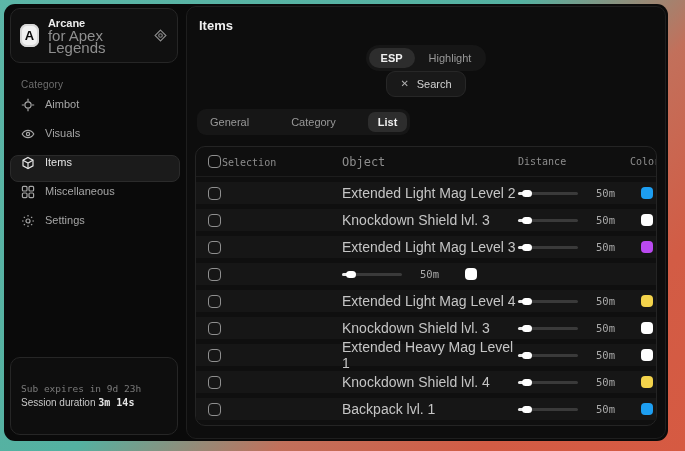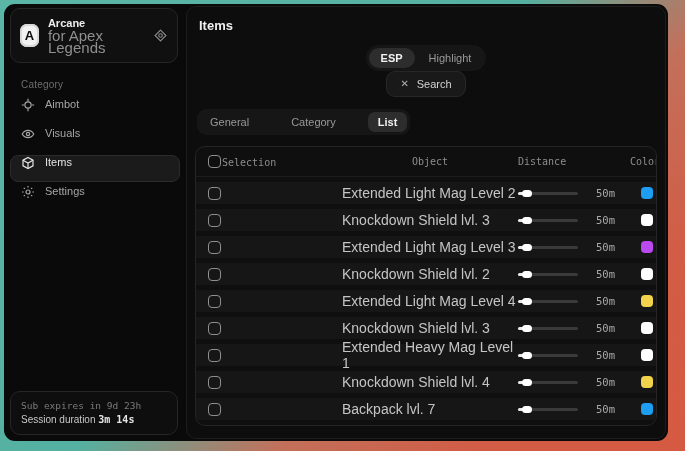--- a/index.html
+++ b/index.html
@@ -36,21 +36,21 @@
   .nav { display:flex; flex-direction:column; gap:2px; padding:0 6px; }
   .nav-item {
     height:27px; display:flex; gap:10px; padding-left:10px;
     border:1px solid transparent; border-radius:8px; color:#a6a6a6; font-size:11px; cursor:pointer;
   }
   .nav-item svg { flex:0 0 auto; }
   .nav-item.active { background:#1b1b1b; border-color:#2b2b2b; color:#e4e4e4; }
 
   .sidebar-spacer { flex:1; }
   .session-box {
-    margin:0 8px 6px 6px; padding:7px 10px; border:1px solid #262626; border-radius:10px;
+    margin:0 8px 6px 6px; padding:24px 10px; border:1px solid #262626; border-radius:10px;
     background:#0e0e0e;
   }
   .session-line1 { font-size:9.5px; color:#7a7a7a; line-height:14px; }
   .session-line2 { font-size:10px; color:#c8c8c8; line-height:14px; }
   .session-line2 b { color:#e6e6e6; font-weight:700; }
 
   
   .main {
     flex:1; margin:2px 2px 2px 0; background:#0d0d0d;
     border:1px solid #1e1e1e; border-radius:10px; padding-top:11px;
@@ -147,20 +147,31 @@
           <svg width="14" height="14" viewBox="0 0 14 14" fill="none" stroke="currentColor" stroke-width="1.2">
             <path d="M7 1.4 12 4.2v5.6L7 12.6 2 9.8V4.2z"></path>
               <path d="M2 4.2 7 7l5-2.8M7 7v5.6"></path>
           </svg>
         </span>
         <span>Items</span>
       </div>
       <div class="nav-item">
         <span>
           <svg width="14" height="14" viewBox="0 0 14 14" fill="none" stroke="currentColor" stroke-width="1.2">
+            <rect x="1.4" y="1.4" width="4.6" height="4.6" rx="1"></rect>
+              <rect x="8" y="1.4" width="4.6" height="4.6" rx="1"></rect>
+            <rect x="1.4" y="8" width="4.6" height="4.6" rx="1"></rect>
+              <rect x="8" y="8" width="4.6" height="4.6" rx="1"></rect>
+          </svg>
+        </span>
+        <span>Miscellaneous</span>
+      </div>
+      <div class="nav-item">
+        <span>
+          <svg width="14" height="14" viewBox="0 0 14 14" fill="none" stroke="currentColor" stroke-width="1.2">
             <circle cx="7" cy="7" r="2"></circle>
             <path d="M7 1v1.6M7 11.4V13M1 7h1.6M11.4 7H13M2.8 2.8l1.1 1.1M10.1 10.1l1.1 1.1M11.2 2.8l-1.1 1.1M3.9 10.1 2.8 11.2"></path>
           </svg>
         </span>
         <span>Settings</span>
       </div>
     </div>
 
     <div class="sidebar-spacer"></div>
 
@@ -195,21 +206,21 @@
         <div class="seg-item active">List</div>
       </div>
     </div>
 
     <div class="table">
       <div class="thead">
         <div class="col-sel">
           <div class="checkbox"></div>
           <span>Selection</span>
         </div>
-        <div class="col-obj mono" style="font-size:10px;color:#8d8d8d;text-align:center;">Object</div>
+        <div class="col-obj mono" style="font-size:12px;color:#8d8d8d;">Object</div>
         <div class="col-dist">
             <span>Distance</span>
           </div>
         <div class="col-color">
             <span>Color</span>
           </div>
       </div>
 
       <div>
 
@@ -258,21 +269,20 @@
               <div class="dist-val">50m</div>
             </div>
             <div class="col-color">
               <div class="swatch" style="background: rgb(186, 73, 240);"></div>
             </div>
           </div>
           <div class="trow">
             <div class="col-sel">
               <div class="checkbox"></div>
             </div>
-            <div class="col-obj">Knockdown Shield lvl. 2</div>
             <div class="col-dist">
               <div class="slider">
                 <div class="slider-fill"></div>
                 <div class="slider-handle"></div>
               </div>
               <div class="dist-val">50m</div>
             </div>
             <div class="col-color">
               <div class="swatch" style="background: rgb(255, 255, 255);"></div>
             </div>
@@ -338,21 +348,21 @@
               <div class="dist-val">50m</div>
             </div>
             <div class="col-color">
               <div class="swatch" style="background: rgb(243, 211, 75);"></div>
             </div>
           </div>
           <div class="trow">
             <div class="col-sel">
               <div class="checkbox"></div>
             </div>
-            <div class="col-obj">Backpack lvl. 7</div>
+            <div class="col-obj">Backpack lvl. 1</div>
             <div class="col-dist">
               <div class="slider">
                 <div class="slider-fill"></div>
                 <div class="slider-handle"></div>
               </div>
               <div class="dist-val">50m</div>
             </div>
             <div class="col-color">
               <div class="swatch" style="background: rgb(29, 158, 241);"></div>
             </div>

